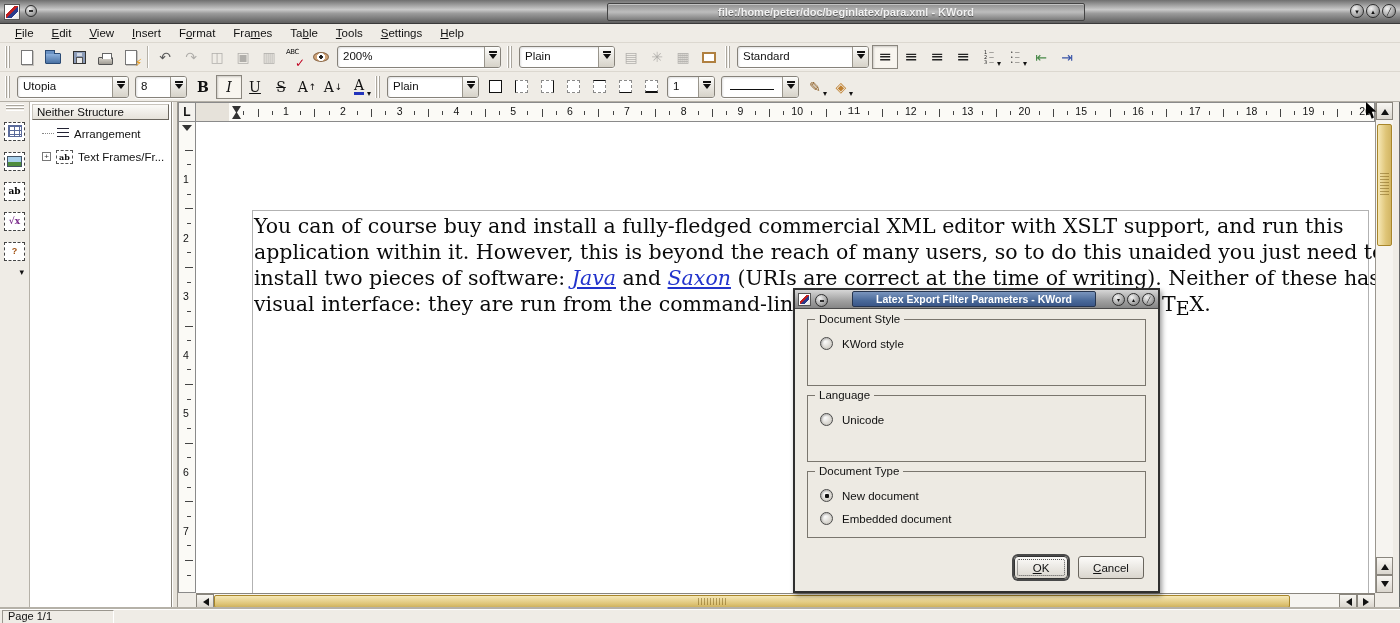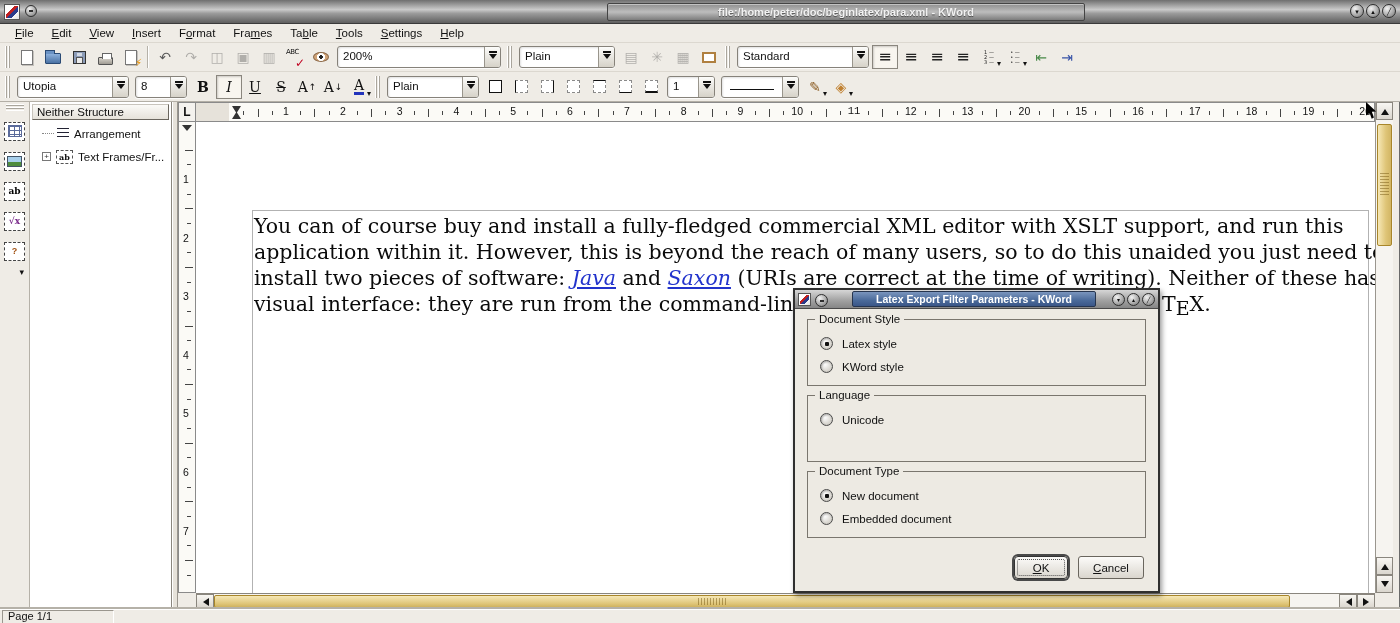--- a/index.html
+++ b/index.html
@@ -719,24 +719,20 @@
       <div class="win-btns dlg-btns" id="dlg-win-btns">
           <span class="win-circle small">▾</span>
           <span class="win-circle small">▴</span>
           <span class="win-circle small">╱</span>
         </div>
     </div>
     <div class="dlg-body" id="dlg-body">
         <div class="grp">
           <span class="grp-label">Document Style</span>
           <div class="radio-row">
-            <span class="rb sel"></span>
-            <span class="radio-lbl">Latex style</span>
-          </div>
-          <div class="radio-row">
             <span class="rb"></span>
             <span class="radio-lbl">KWord style</span>
           </div>
         </div>
         <div class="grp">
           <span class="grp-label">Language</span>
           <div class="radio-row">
             <span class="rb"></span>
             <span class="radio-lbl">Unicode</span>
           </div>

